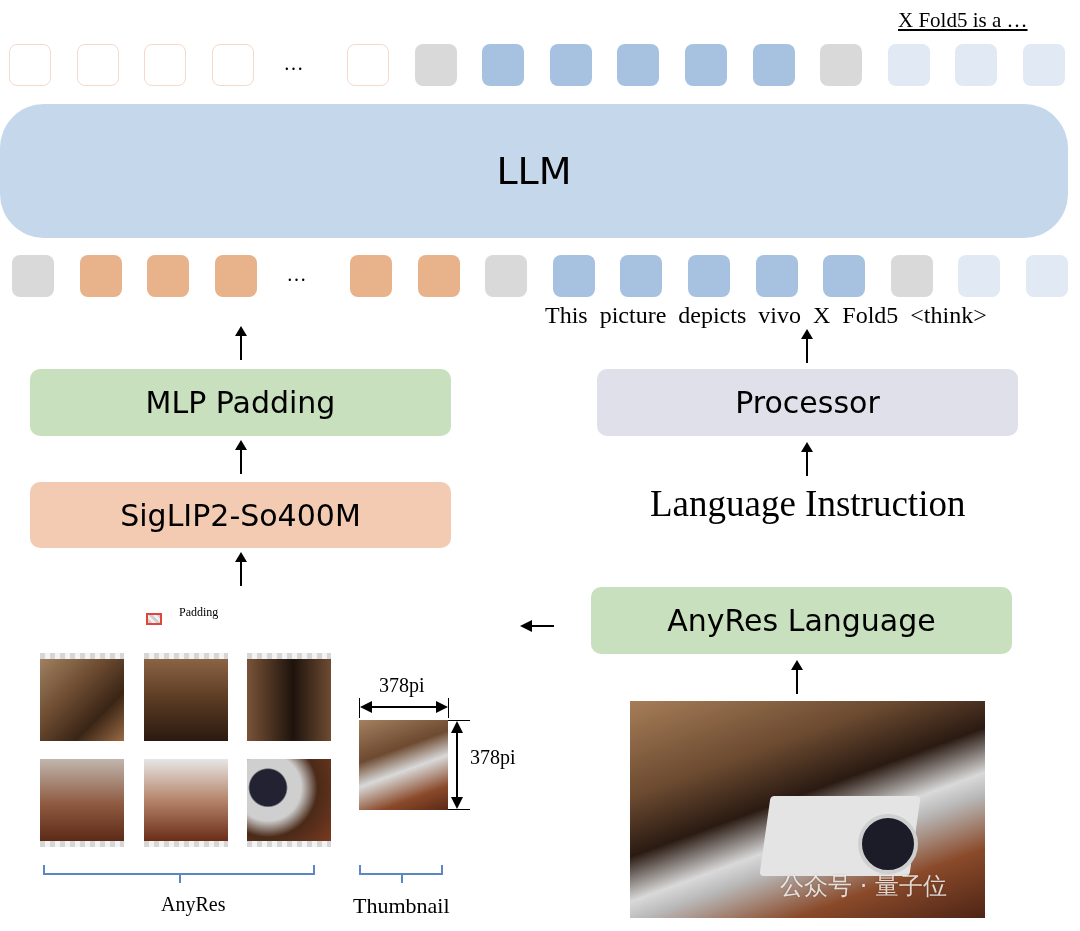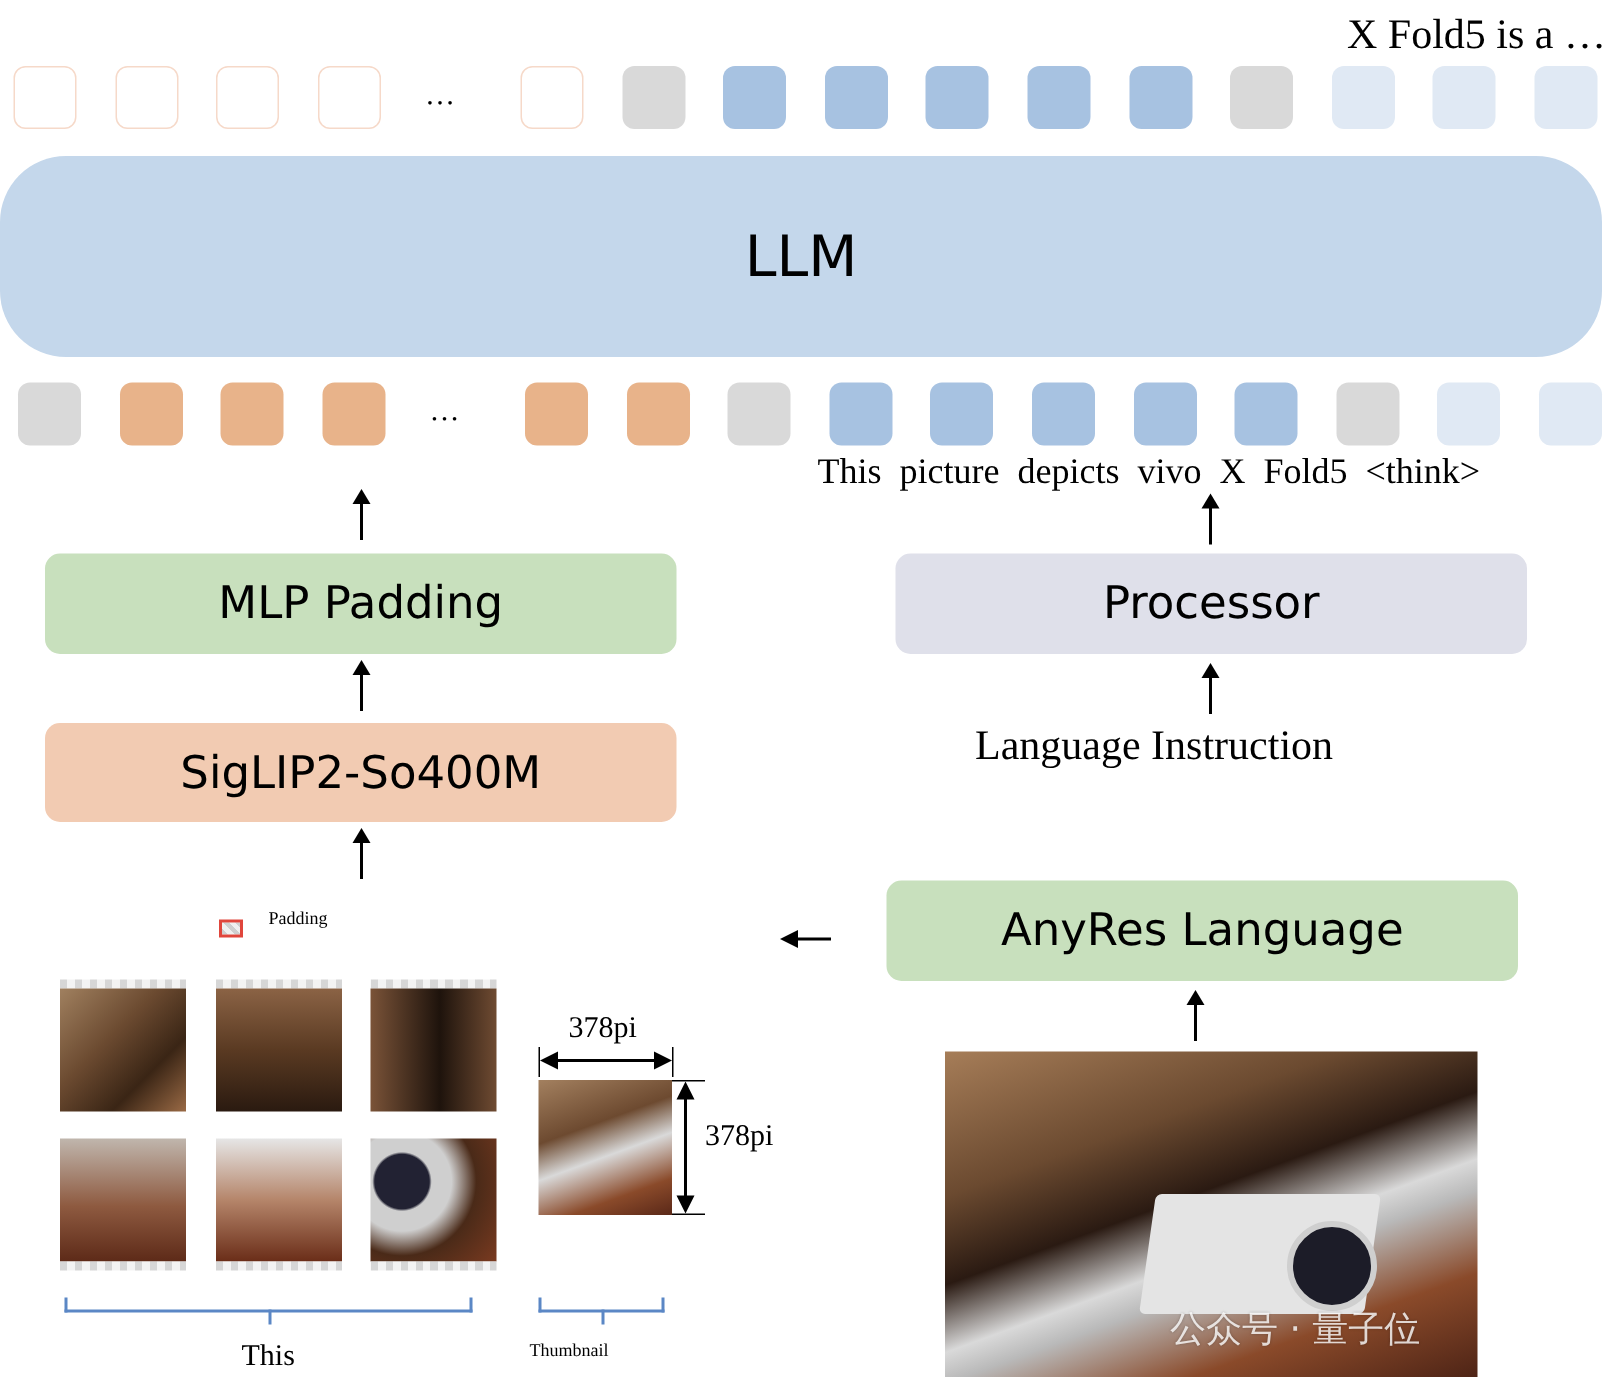--- a/index.html
+++ b/index.html
@@ -36,21 +36,21 @@
   .dim-v { position: absolute; width: 2px; background: #000; }
   .ah-l { position: absolute; border-top: 6px solid transparent; border-bottom: 6px solid transparent; border-right: 12px solid #000; }
   .ah-r { position: absolute; border-top: 6px solid transparent; border-bottom: 6px solid transparent; border-left: 12px solid #000; }
   .ah-u { position: absolute; border-left: 6px solid transparent; border-right: 6px solid transparent; border-bottom: 12px solid #000; }
   .ah-d { position: absolute; border-left: 6px solid transparent; border-right: 6px solid transparent; border-top: 12px solid #000; }
   .tick { position: absolute; background: #000; }
 </style>
 </head>
 <body>
 
-<div class="abs serif" style="left:898px; top:8px; font-size:28px;">X  Fold5  is  a  …</div>
+<div class="abs serif" style="left:898px; top:8px; font-size:21px;text-decoration:underline;">X  Fold5  is  a  …</div>
 
 <div id="top-row">
     <div class="tok outline" style="left: 9px; top: 44px;"></div>
     <div class="tok outline" style="left: 76.6px; top: 44px;"></div>
     <div class="tok outline" style="left: 144.2px; top: 44px;"></div>
     <div class="tok outline" style="left: 211.8px; top: 44px;"></div>
     <div class="dots" style="left: 283.4px; top: 52px;">…</div>
     <div class="tok outline" style="left: 347px; top: 44px;"></div>
     <div class="tok gray" style="left: 414.6px; top: 44px;"></div>
     <div class="tok blue" style="left: 482.2px; top: 44px;"></div>
@@ -97,21 +97,21 @@
 <div class="box peach" style="left:30px; top:482px; width:421px; height:66px;">
   <span>SigLIP2-So400M</span>
 </div>
 <div class="arrow-up" style="left:240px; top:560px; height:26px;"></div>
 
 <div class="arrow-up" style="left:806px; top:337px; height:26px;"></div>
 <div class="box lav" style="left:597px; top:369px; width:421px; height:67px;">
   <span>Processor</span>
 </div>
 <div class="arrow-up" style="left:806px; top:450px; height:26px;"></div>
-<div class="abs serif" style="left:650px; top:482px; font-size:28px;">Language Instruction</div>
+<div class="abs serif" style="left:650px; top:482px; font-size:37px;">Language Instruction</div>
 
 <div class="box green" style="left:591px; top:587px; width:421px; height:67px;">
   <span>AnyRes Language</span>
 </div>
 <div class="arrow-up" style="left:796px; top:668px; height:26px;"></div>
 
 <div class="dim-h" style="left:528px; top:625px; width:26px;"></div>
 <div class="ah-l" style="left:520px; top:620px;"></div>
 
 <div class="abs" style="left:146px; top:613px; width:16px; height:12px; border:2px solid #e0463c; box-sizing:border-box; background-image: repeating-linear-gradient(45deg,#cfcfcf 0 3px,#f0f0f0 3px 6px);"></div>
@@ -140,22 +140,22 @@
 <div class="ah-r" style="left:436px; top:701px;"></div>
 
 <div class="tick" style="left:448px; top:720px; width:22px; height:1px;"></div>
 <div class="tick" style="left:448px; top:809px; width:22px; height:1px;"></div>
 <div class="dim-v" style="left:456px; top:728px; height:74px;"></div>
 <div class="ah-u" style="left:451px; top:721px;"></div>
 <div class="ah-d" style="left:451px; top:797px;"></div>
 <div class="abs serif" style="left:470px; top:746px; font-size:20px;">378pi</div>
 
 <div class="bracket" style="left:43px; top:865px; width:268px;"></div>
-<div class="abs serif" style="left:161px; top:893px; font-size:20px;">This</div>
+<div class="abs serif" style="left:161px; top:893px; font-size:20px;">AnyRes</div>
 <div class="bracket" style="left:359px; top:865px; width:80px;"></div>
-<div class="abs serif" style="left:353px; top:893px; font-size:12px;text-align:right;">Thumbnail</div>
+<div class="abs serif" style="left:353px; top:893px; font-size:22px;text-align:right;">Thumbnail</div>
 
 <div class="abs big-photo" style="left:630px; top:701px; width:355px; height:217px;">
   <div class="abs" style="left:135px; top:95px; width:150px; height:80px; background:#e4e4e4; border-radius:4px; transform: skewX(-8deg);"></div>
   <div class="abs" style="left:228px; top:113px; width:52px; height:52px; border-radius:50%; background:#1c1c28; border:4px solid #cfcfcf;"></div>
 </div>
 
 <div class="abs" style="left:780px; top:870px; font-size:24px; color:rgba(255,255,255,0.8); text-shadow:0 0 2px rgba(0,0,0,0.25);">公众号 · 量子位</div>
 
 </body></html>

